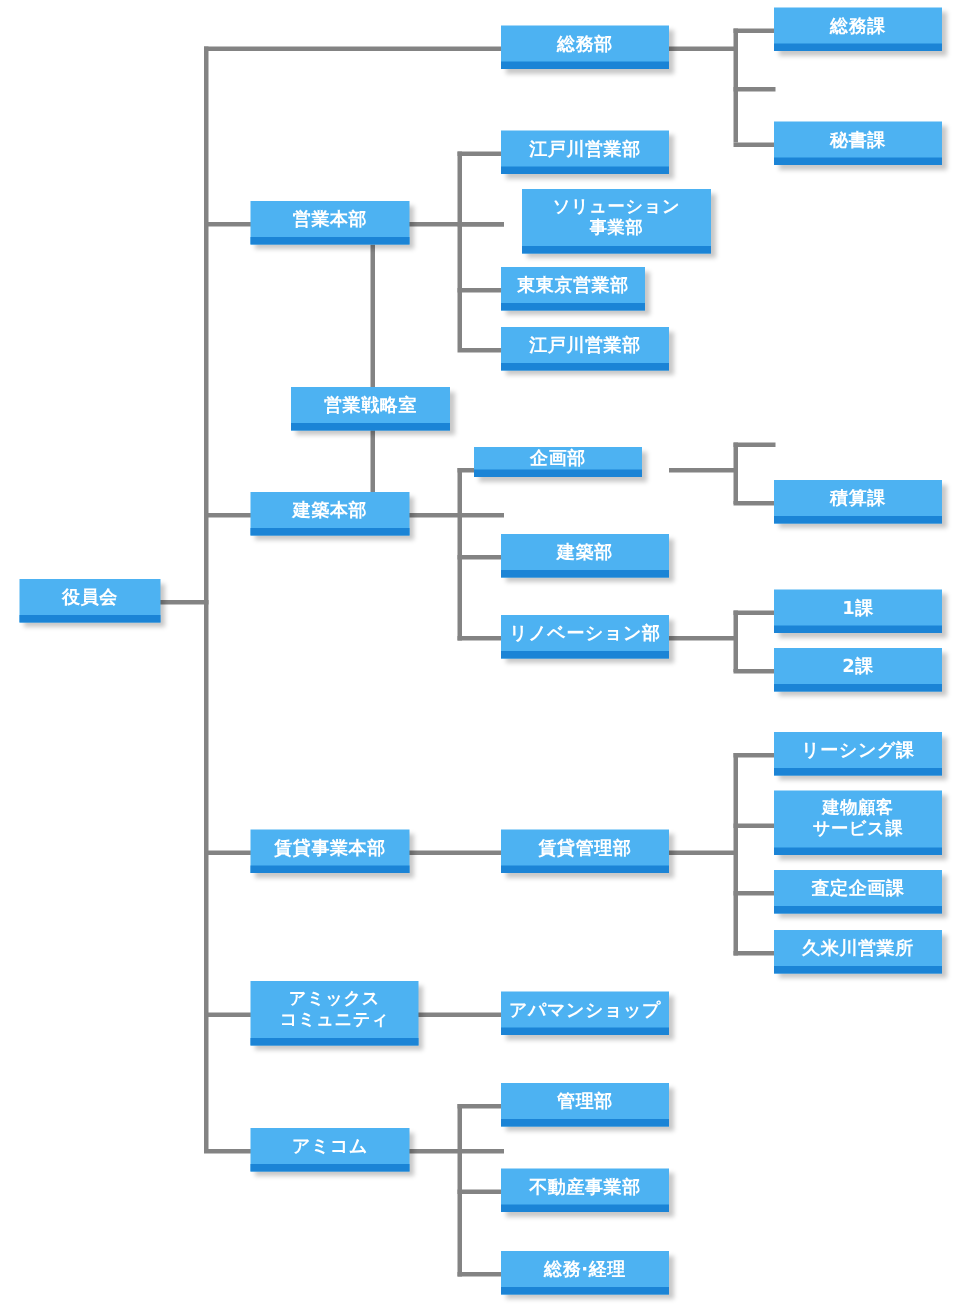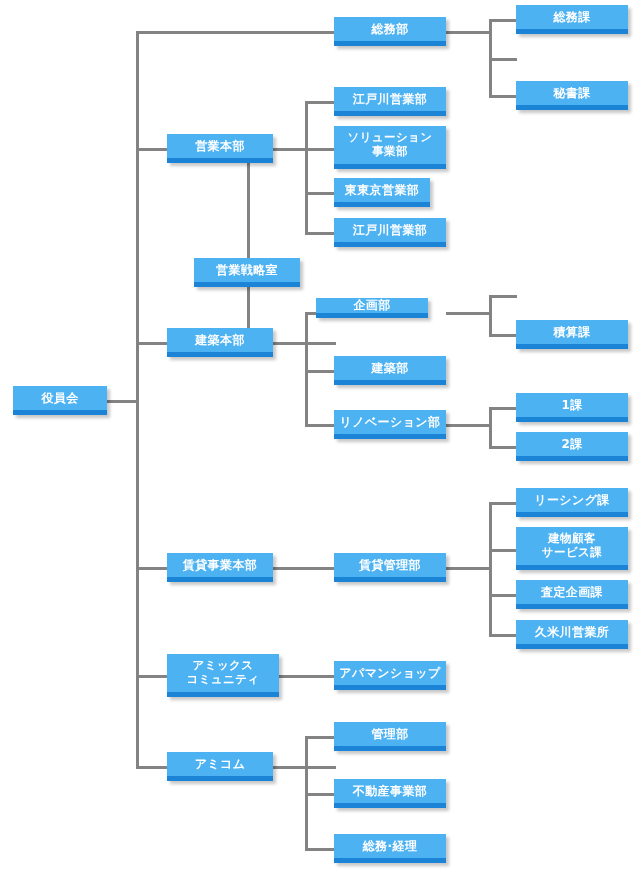--- a/index.html
+++ b/index.html
@@ -129,21 +129,21 @@
 
   <div class="node two-line" style="left:167px; top:654px; width:112px; height:43px;">アミックス
 コミュニティ</div>
 
   <div class="node" style="left:167px; top:752px; width:106px; height:29px;">アミコム</div>
 
   <div class="node" style="left:516px; top:5px; width:112px; height:29px;">総務課</div>
   <div class="node" style="left:516px; top:81px; width:112px; height:29px;">秘書課</div>
 
   <div class="node" style="left:334px; top:87px; width:112px; height:29px;">江戸川営業部</div>
-  <div class="node two-line" style="left:334px; top:126px; width:112px; height:43px;">ソリューション
+  <div class="node two-line" style="left:348px; top:126px; width:126px; height:43px;">ソリューション
 事業部</div>
   <div class="node" style="left:334px; top:178px; width:96px; height:29px;">東東京営業部</div>
   <div class="node" style="left:334px; top:218px; width:112px; height:29px;">江戸川営業部</div>
 
   <div class="node" style="left:316px; top:298px; width:112px; height:20px;">企画部</div>
   <div class="node" style="left:334px; top:356px; width:112px; height:29px;">建築部</div>
   <div class="node" style="left:334px; top:410px; width:112px; height:29px;">リノベーション部</div>
 
   <div class="node" style="left:516px; top:320px; width:112px; height:29px;">積算課</div>
 

